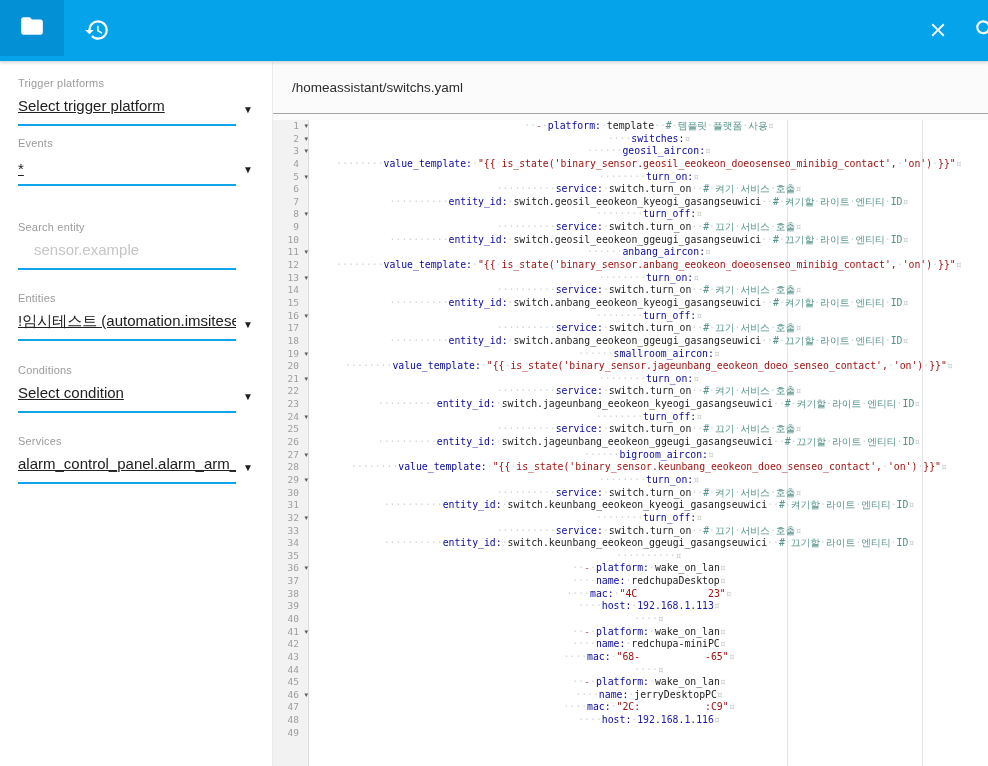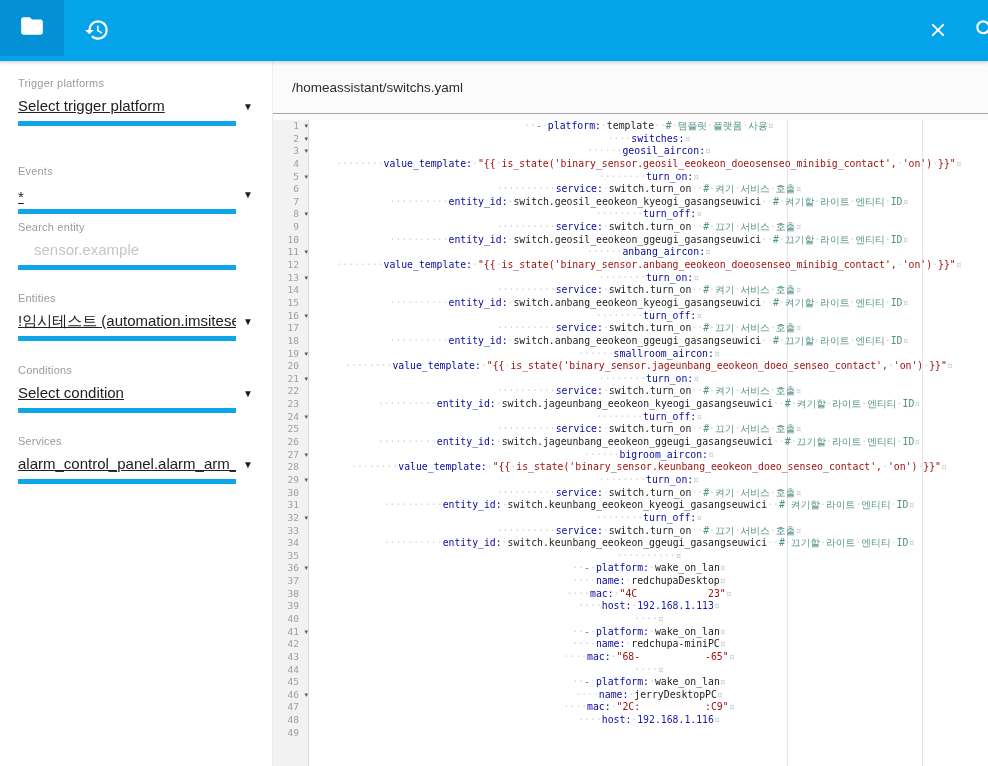--- a/index.html
+++ b/index.html
@@ -16,21 +16,21 @@
   .icon-btn { position:absolute; background:none; border:none; cursor:pointer;
               width:28px; height:28px; display:flex; align-items:center; justify-content:center; }
   .icon-btn svg, .tab-folder svg { fill:#fff; }
   .btn-history { left:83px; top:16px; }
   .btn-close   { left:924px; top:16px; }
   .btn-search  { left:972px; top:16px; }
 
   
   .sidebar { position:absolute; left:0; top:62px; width:272px; bottom:0; background:#fff; }
   .field { position:absolute; left:18px; width:218px; height:50px;
-           border-bottom:5px solid #0ea5e9; cursor:pointer; }
+           border-bottom:2px solid #0ea5e9; cursor:pointer; }
   .flabel { font-size:11px; color:#9b9b9b; padding-top:1px; letter-spacing:.2px; }
   .fvalue { position:absolute; top:21px; left:0; max-width:218px; font-size:15px;
             color:#212121; white-space:nowrap; overflow:hidden;text-decoration:underline; }
   .fvalue.star { top:24px; }
   .caret { position:absolute; right:-17px; bottom:9px; font-size:10px; color:#1c1c1c; }
   .search-input { position:absolute; top:21px; left:0; width:218px; border:none; outline:none;
                   font-size:15px; color:#212121; background:transparent;
                   font-family:"Liberation Sans", sans-serif;margin-left:16px; }
   .search-input::placeholder { color:#c6c6c6; opacity:1; }
 
@@ -91,21 +91,21 @@
 </header>
 
 <aside class="sidebar">
 
   <div class="field" style="top:14px">
     <div class="flabel">Trigger platforms</div>
     <div class="fvalue">Select trigger platform</div>
     <span class="caret">▼</span>
   </div>
 
-  <div class="field" style="top:102px">
+  <div class="field" style="top:74px">
     <div class="flabel">Events</div>
     <div class="fvalue star">*</div>
     <span class="caret">▼</span>
   </div>
 
   <div class="field" style="top:158px">
     <div class="flabel">Search entity</div>
     <input class="search-input" value="" placeholder="sensor.example" style="">
   </div>
 

